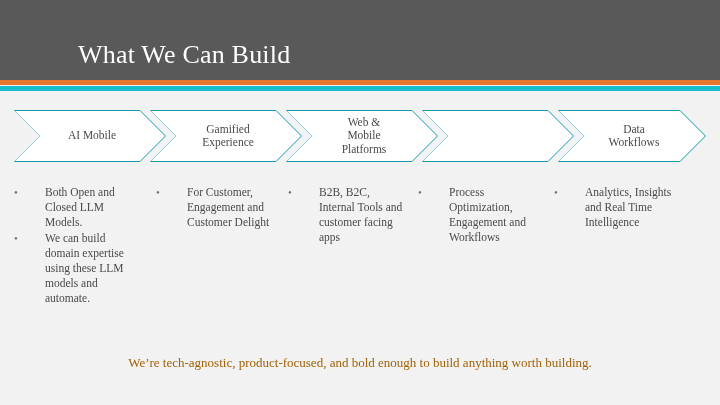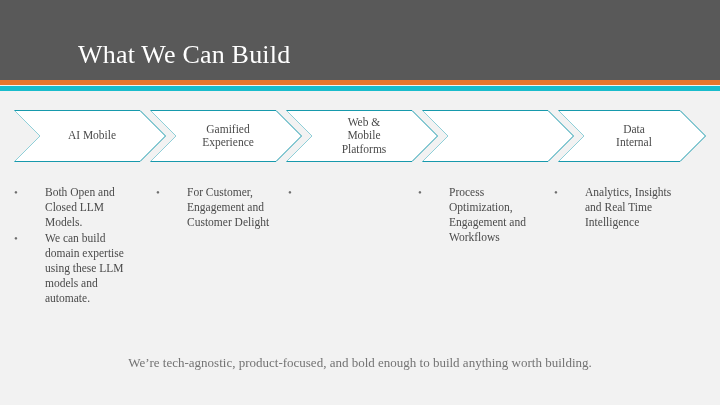--- a/index.html
+++ b/index.html
@@ -116,21 +116,21 @@
 
   
   #footer-note {
     position:absolute;
     left:0; top:354px;
     width:720px;
     text-align:center;
     font-family:"Liberation Serif", serif;
     font-size:13px;
     line-height:17px;
-    color:#737373;
+    color:#a16207;
   }
 </style>
 </head>
 <body>
 
 <div id="slide">
 
   <div id="header-band"></div>
 
   <div id="slide-title">What We Can Build</div>
@@ -169,21 +169,21 @@
           <polygon points="0.5,0.5 126,0.5 151.5,26 126,51.5 0.5,51.5 26,26" fill="#FFFFFF" stroke="#1799AC" stroke-width="1"></polygon>
           <polyline points="0.5,0.5 26,26 0.5,51.5" fill="none" stroke="#8FCFD8" stroke-width="1"></polyline>
         </svg>
       </div>
       <div class="chevron" style="left: 558px; width: 148px;">
         <svg class="chev-shape" viewBox="0 0 148 52" preserveAspectRatio="none">
           <polygon points="0.5,0.5 122,0.5 147.5,26 122,51.5 0.5,51.5 26,26" fill="#FFFFFF" stroke="#1799AC" stroke-width="1"></polygon>
           <polyline points="0.5,0.5 26,26 0.5,51.5" fill="none" stroke="#8FCFD8" stroke-width="1"></polyline>
         </svg>
         <div class="chev-label">Data
-Internal</div>
+Workflows</div>
       </div>
     </div>
 
   <div id="bullet-row">
       <div class="bullet-col" style="left: 14px; width: 122px;">
         <div class="bullet-item">
           <span class="bullet-mark">•</span>
           <span class="bullet-text">Both Open and Closed LLM Models.</span>
         </div>
         <div class="bullet-item">
@@ -193,20 +193,21 @@
       </div>
       <div class="bullet-col" style="left: 156px; width: 118px;">
         <div class="bullet-item">
           <span class="bullet-mark">•</span>
           <span class="bullet-text">For Customer, Engagement and Customer Delight</span>
         </div>
       </div>
       <div class="bullet-col" style="left: 288px; width: 118px;">
         <div class="bullet-item">
           <span class="bullet-mark">•</span>
+          <span class="bullet-text">B2B, B2C, Internal Tools and customer facing apps</span>
         </div>
       </div>
       <div class="bullet-col" style="left: 418px; width: 120px;">
         <div class="bullet-item">
           <span class="bullet-mark">•</span>
           <span class="bullet-text">Process Optimization, Engagement and Workflows</span>
         </div>
       </div>
       <div class="bullet-col" style="left: 554px; width: 128px;">
         <div class="bullet-item">

